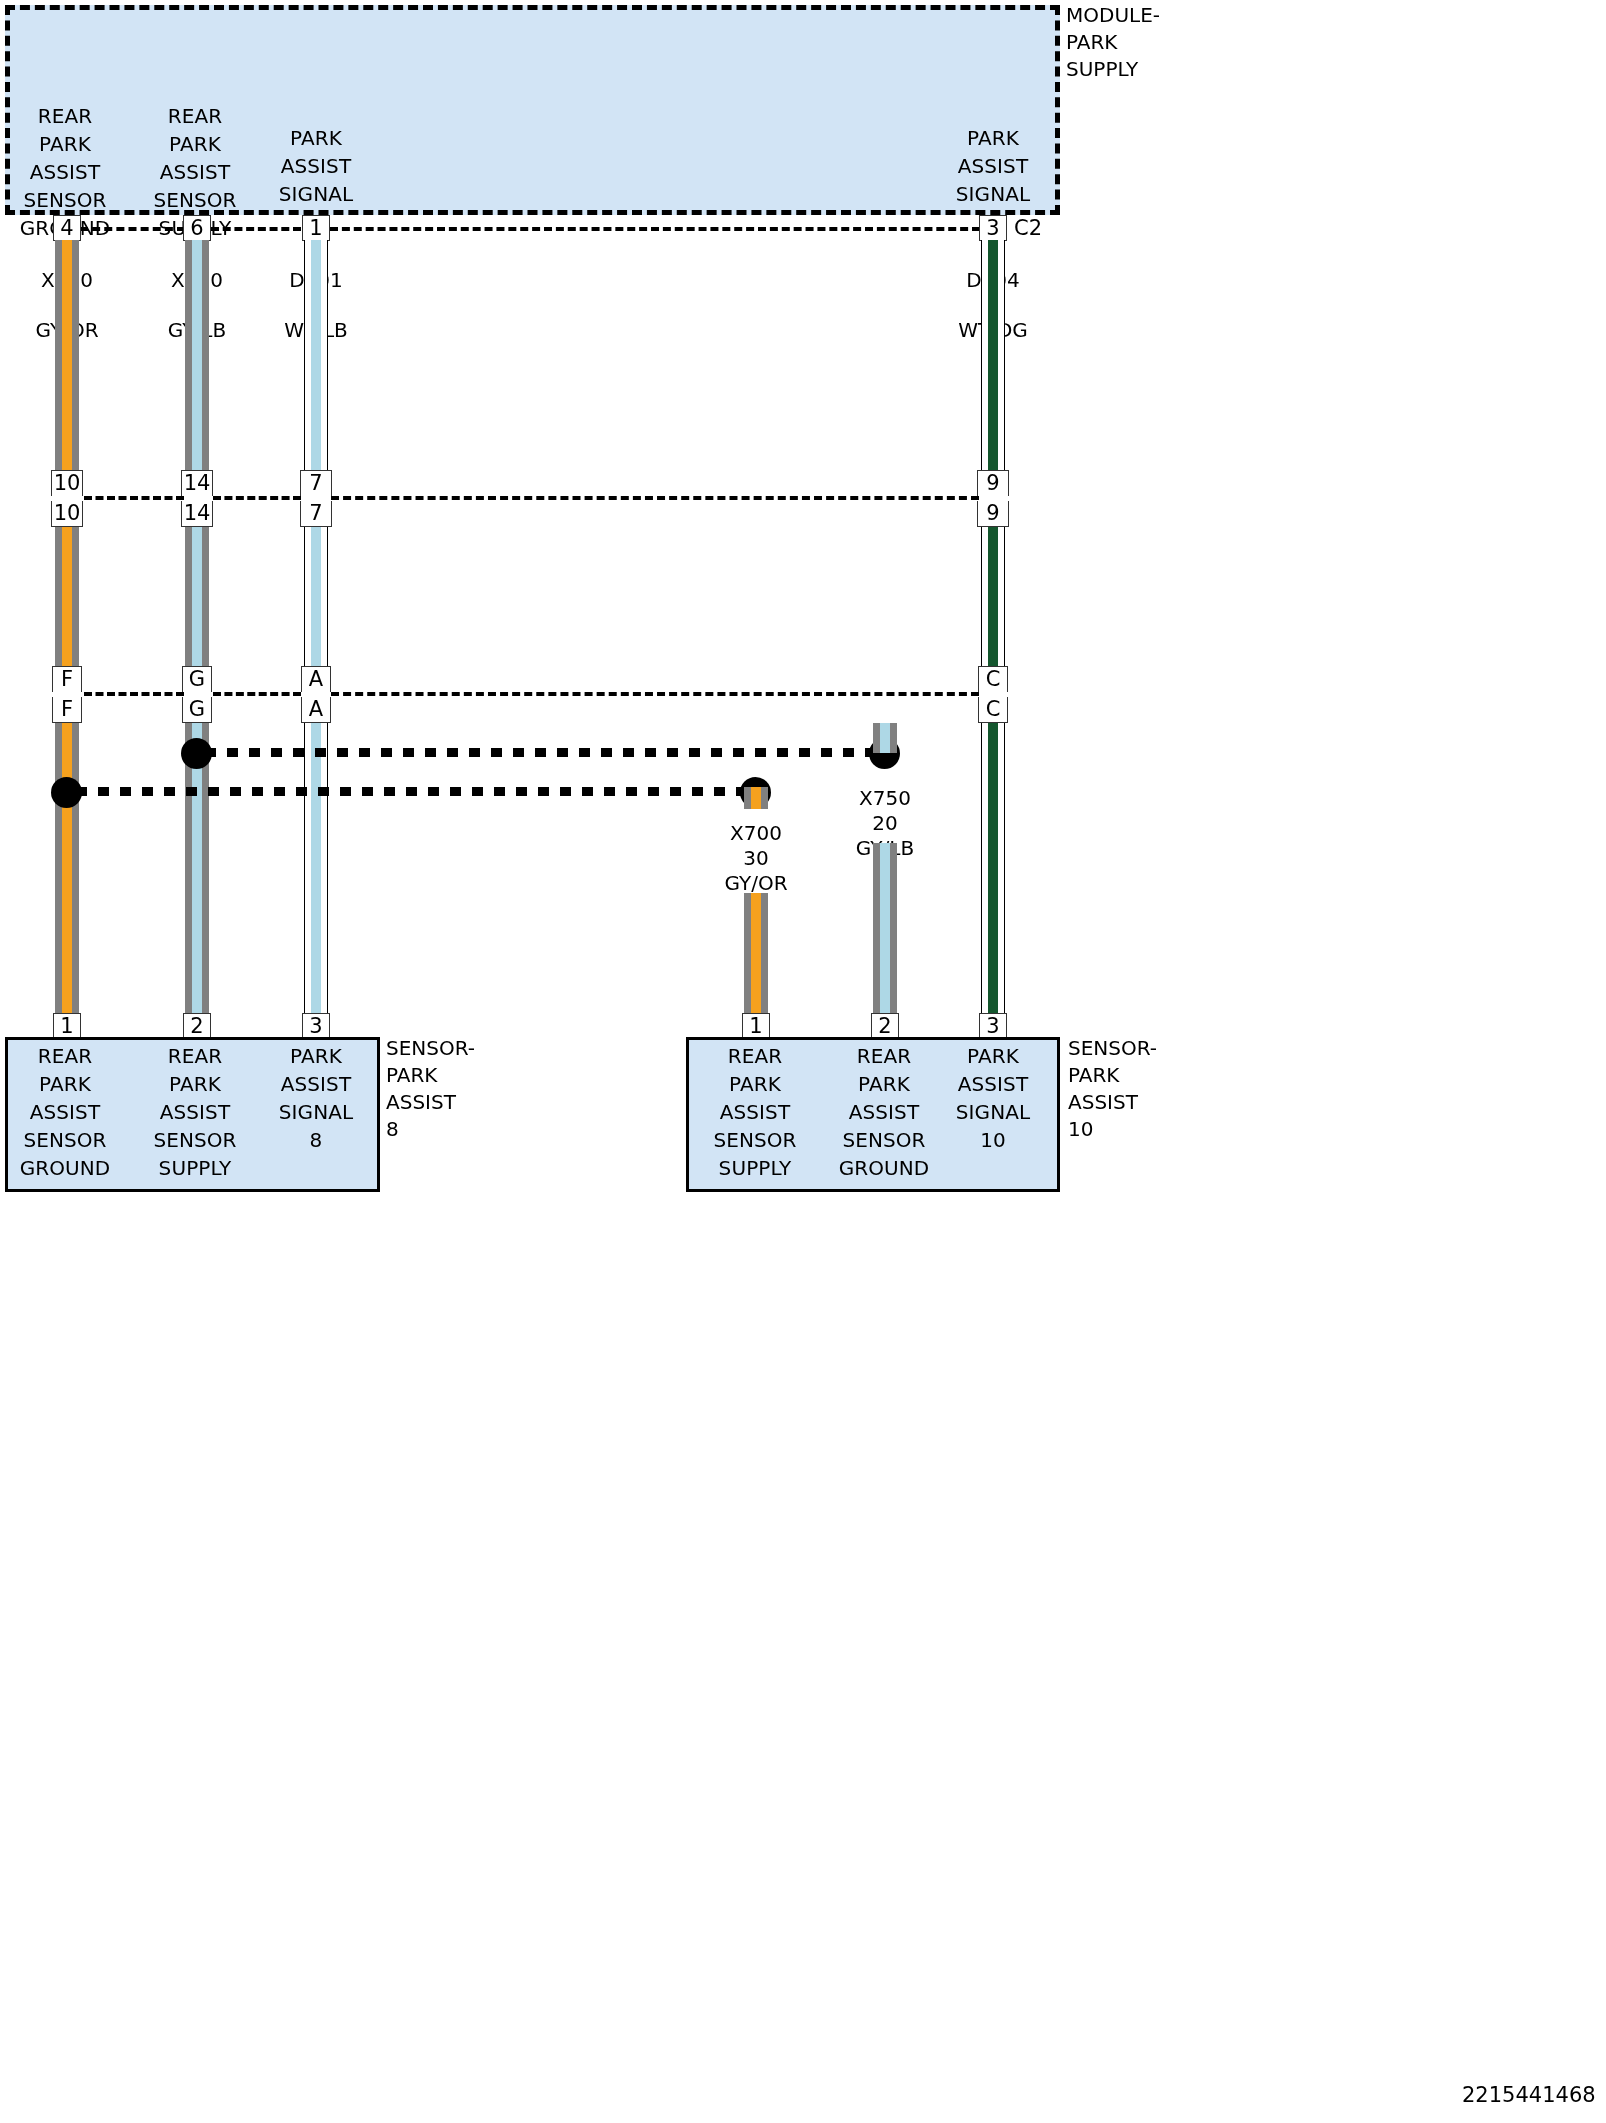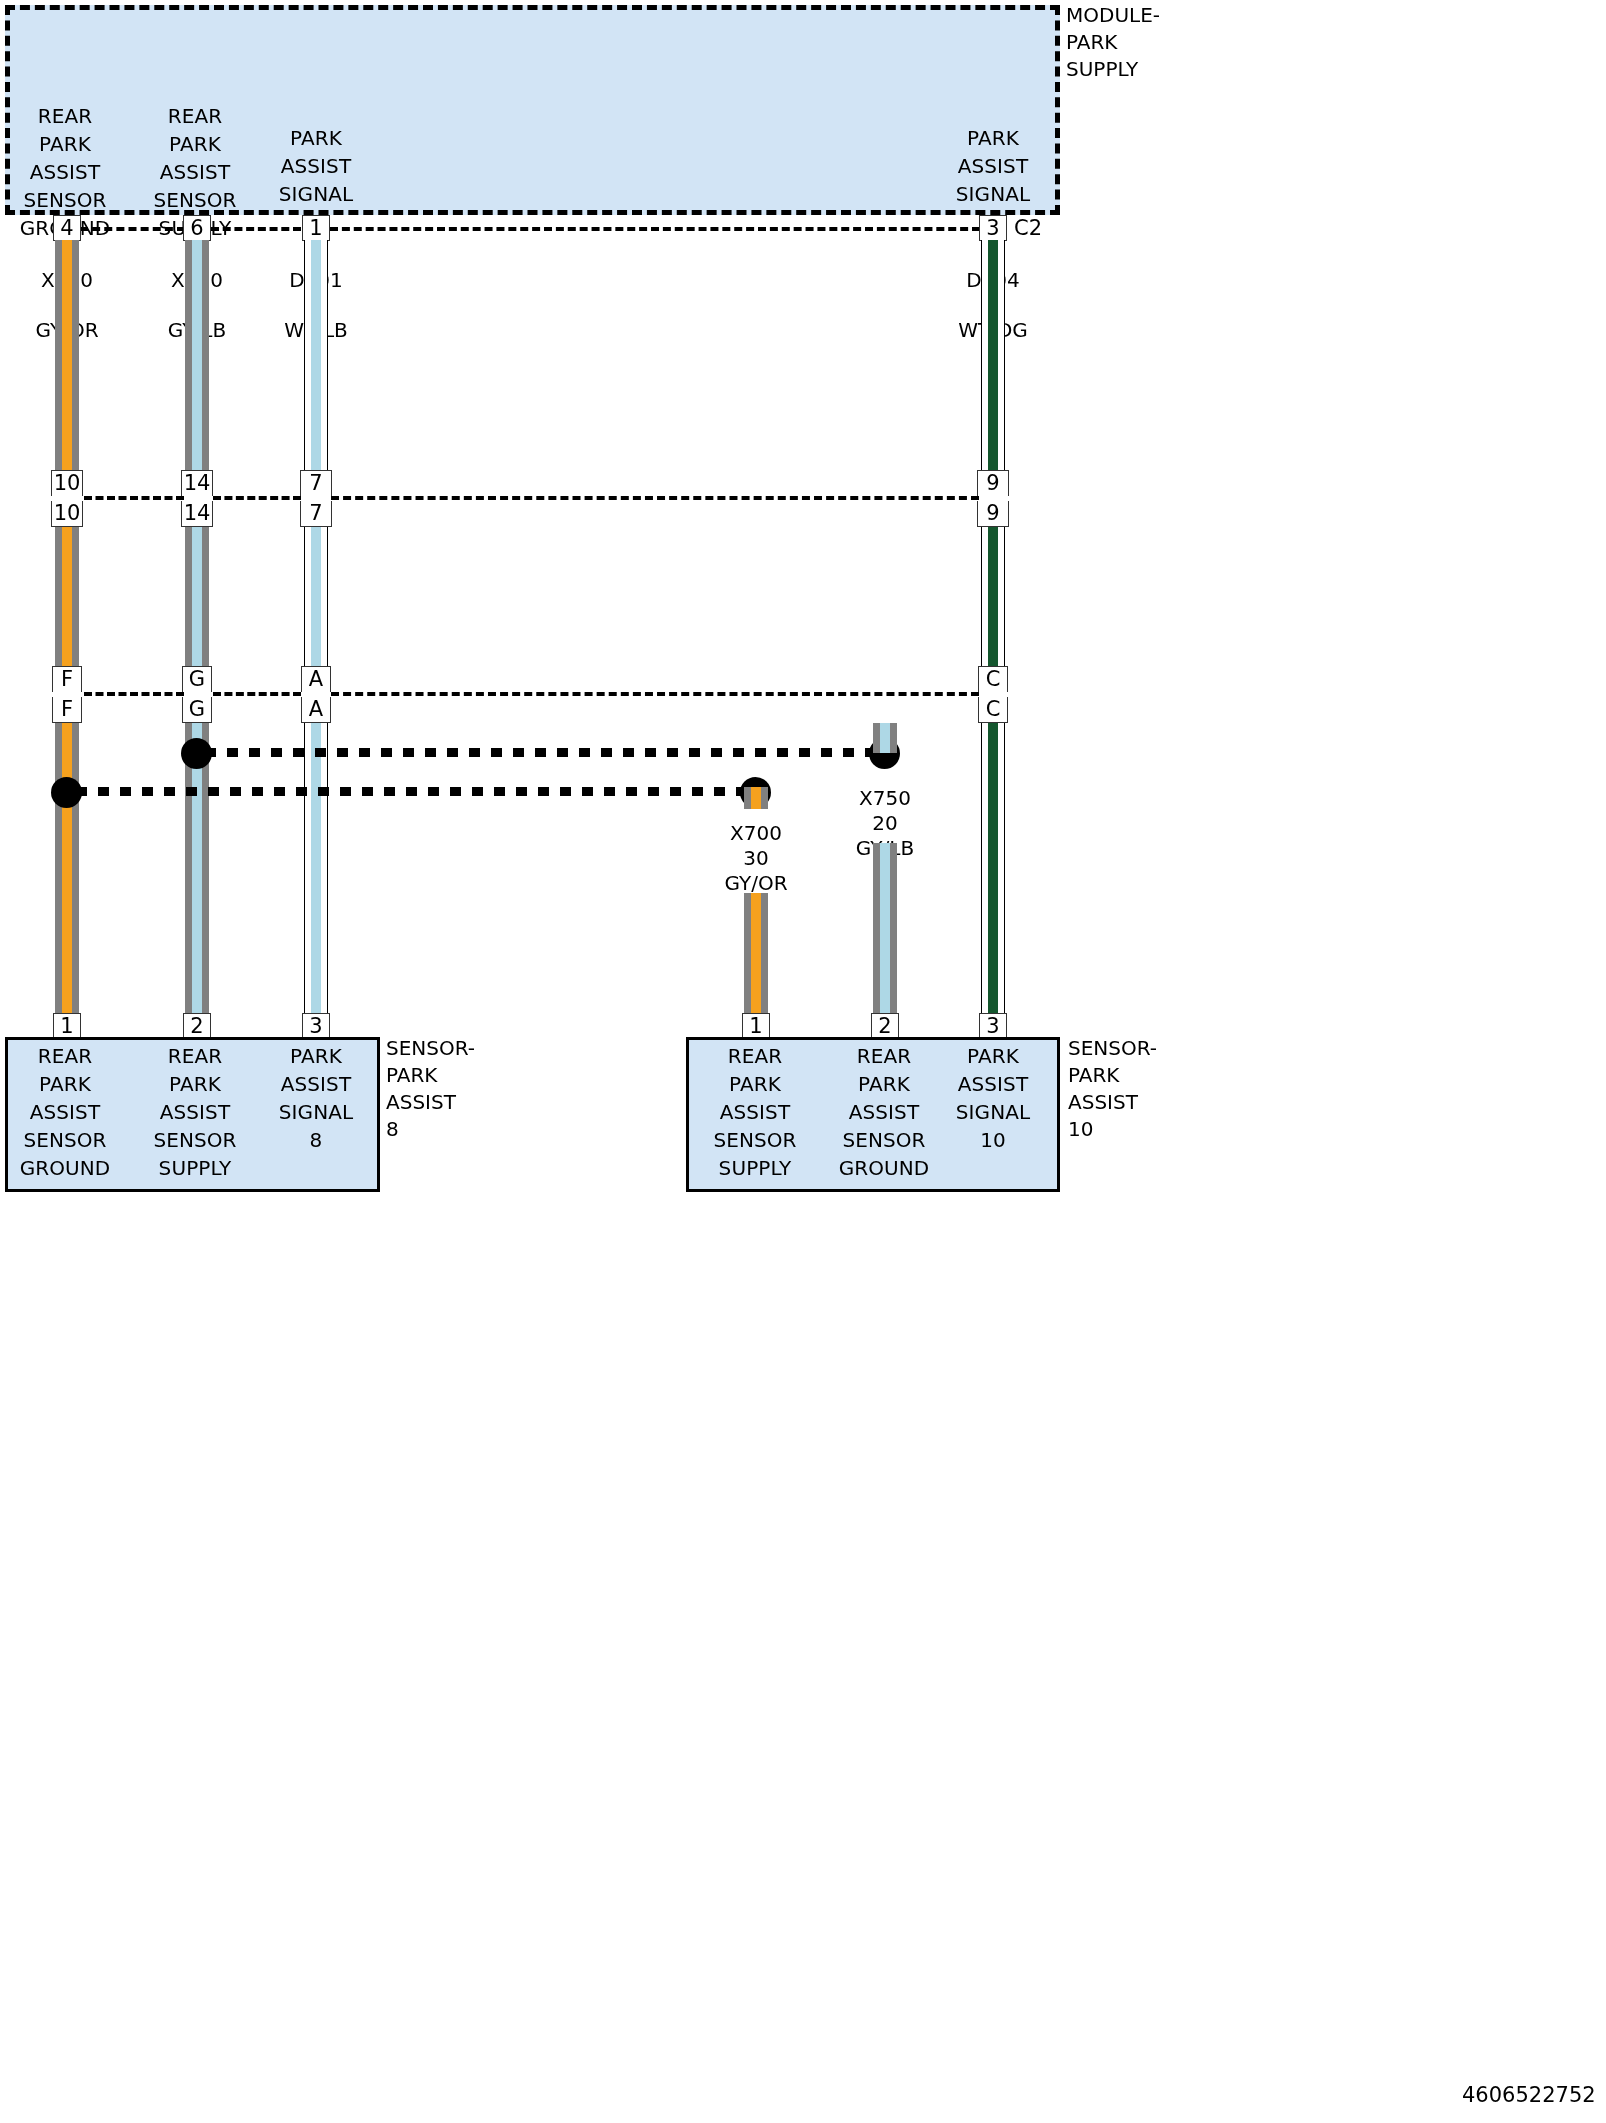--- a/index.html
+++ b/index.html
@@ -301,15 +301,15 @@
   <div class="abs pinlabel" style="left:829px;top:1042px;width:110px;">REAR
 PARK
 ASSIST
 SENSOR
 GROUND</div>
   <div class="abs pinlabel" style="left:935px;top:1042px;width:116px;">PARK
 ASSIST
 SIGNAL
 10</div>
 
-  <div class="abs figid" style="left:1462px;top:2083px;">4606522752</div>
+  <div class="abs figid" style="left:1462px;top:2083px;">2215441468</div>
 
 </div>
 
 </body></html>

